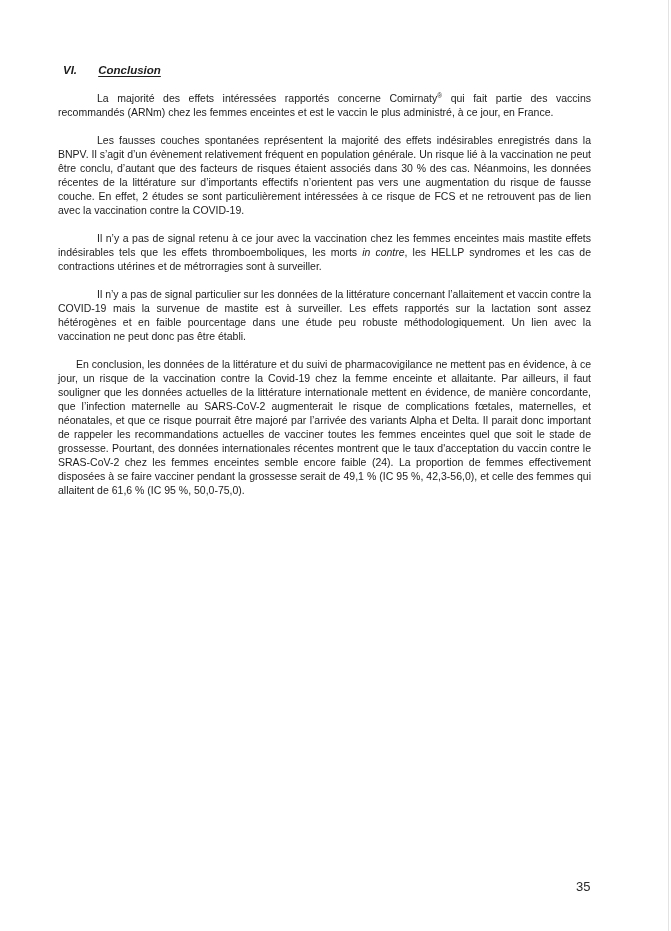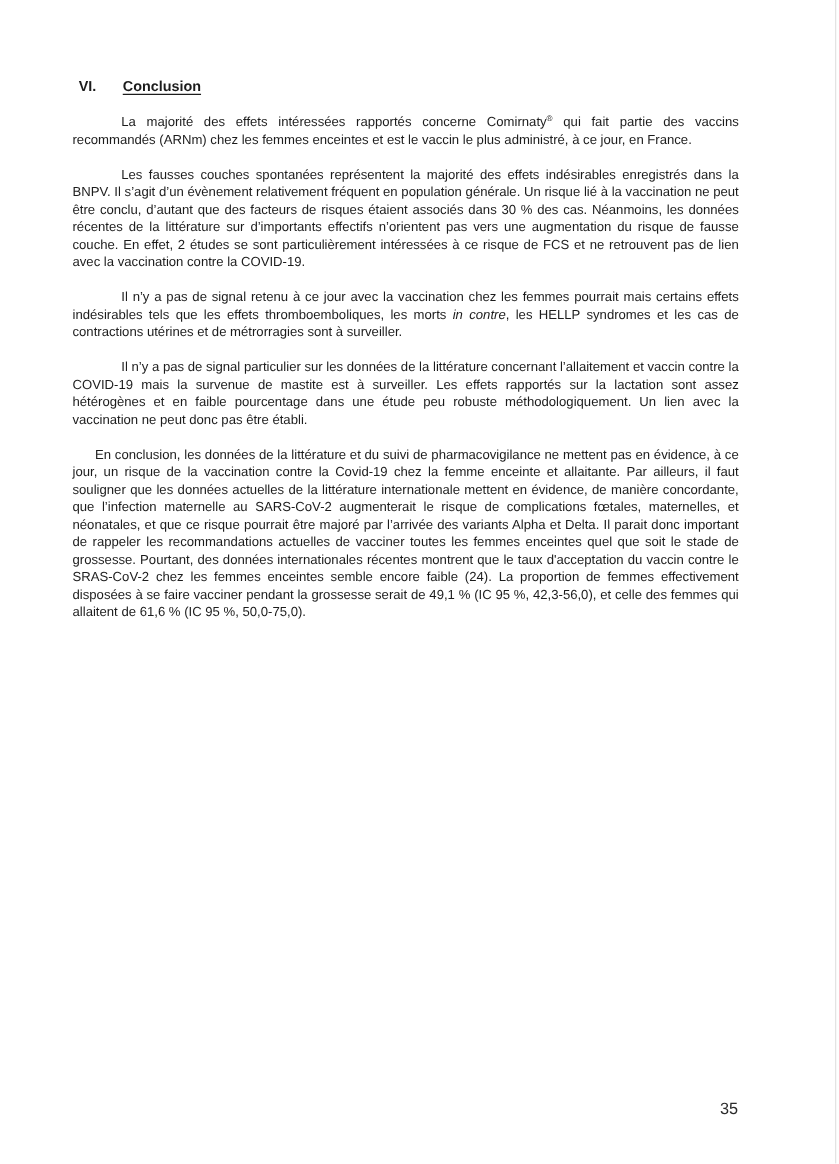--- a/index.html
+++ b/index.html
@@ -29,20 +29,21 @@
     top: 63px;
     left: 58px;
     width: 533px;
   }
   .heading {
     margin: 0 0 13px 5px;
     font-size: 11.5px;
     font-weight: 700;
     line-height: 15px;
     white-space: nowrap;
+    font-style: italic;
   }
   .heading-num {
     display: inline-block;
     width: 32px;
   }
   .heading-title {
     text-decoration: underline;
     text-underline-offset: 2px;
   }
   .para {
@@ -82,21 +83,21 @@
 
     <div class="heading">
       <span class="heading-num">VI.</span>
       <span class="heading-title">Conclusion</span>
     </div>
 
     <p class="para"><span>La majorité des effets intéressées rapportés concerne Comirnaty</span><span class="sup">®</span><span> qui fait partie des vaccins recommandés (ARNm) chez les femmes enceintes et est le vaccin le plus administré, à ce jour, en France.</span></p>
 
     <p class="para">Les fausses couches spontanées représentent la majorité des effets indésirables enregistrés dans la BNPV. Il s’agit d’un évènement relativement fréquent en population générale. Un risque lié à la vaccination ne peut être conclu, d’autant que des facteurs de risques étaient associés dans 30 % des cas. Néanmoins, les données récentes de la littérature sur d’importants effectifs n’orientent pas vers une augmentation du risque de fausse couche. En effet, 2 études se sont particulièrement intéressées à ce risque de FCS et ne retrouvent pas de lien avec la vaccination contre la COVID-19.</p>
 
-    <p class="para"><span>Il n’y a pas de signal retenu à ce jour avec la vaccination chez les femmes pourrait mais certains effets indésirables tels que les effets thromboemboliques, les morts </span><span class="italic">in contre</span><span>, les HELLP syndromes et les cas de contractions utérines et de métrorragies sont à surveiller.</span></p>
+    <p class="para"><span>Il n’y a pas de signal retenu à ce jour avec la vaccination chez les femmes enceintes mais mastite effets indésirables tels que les effets thromboemboliques, les morts </span><span class="italic">in contre</span><span>, les HELLP syndromes et les cas de contractions utérines et de métrorragies sont à surveiller.</span></p>
 
     <p class="para">Il n’y a pas de signal particulier sur les données de la littérature concernant l’allaitement et vaccin contre la COVID-19 mais la survenue de mastite est à surveiller. Les effets rapportés sur la lactation sont assez hétérogènes et en faible pourcentage dans une étude peu robuste méthodologiquement. Un lien avec la vaccination ne peut donc pas être établi.</p>
 
     <p class="para small-indent">En conclusion, les données de la littérature et du suivi de pharmacovigilance ne mettent pas en évidence, à ce jour, un risque de la vaccination contre la Covid-19 chez la femme enceinte et allaitante. Par ailleurs, il faut souligner que les données actuelles de la littérature internationale mettent en évidence, de manière concordante, que l’infection maternelle au SARS-CoV-2 augmenterait le risque de complications fœtales, maternelles, et néonatales, et que ce risque pourrait être majoré par l’arrivée des variants Alpha et Delta. Il parait donc important de rappeler les recommandations actuelles de vacciner toutes les femmes enceintes quel que soit le stade de grossesse. Pourtant, des données internationales récentes montrent que le  taux d'acceptation du vaccin contre le SRAS-CoV-2 chez les femmes enceintes semble encore faible (24). La proportion de femmes effectivement disposées à se faire vacciner pendant la grossesse serait de 49,1 % (IC 95 %, 42,3-56,0), et celle des femmes qui allaitent de 61,6 % (IC 95 %, 50,0-75,0).</p>
 
   </div>
 
   <div class="page-number">35</div>
 
   <div class="page-edge-line"></div>

